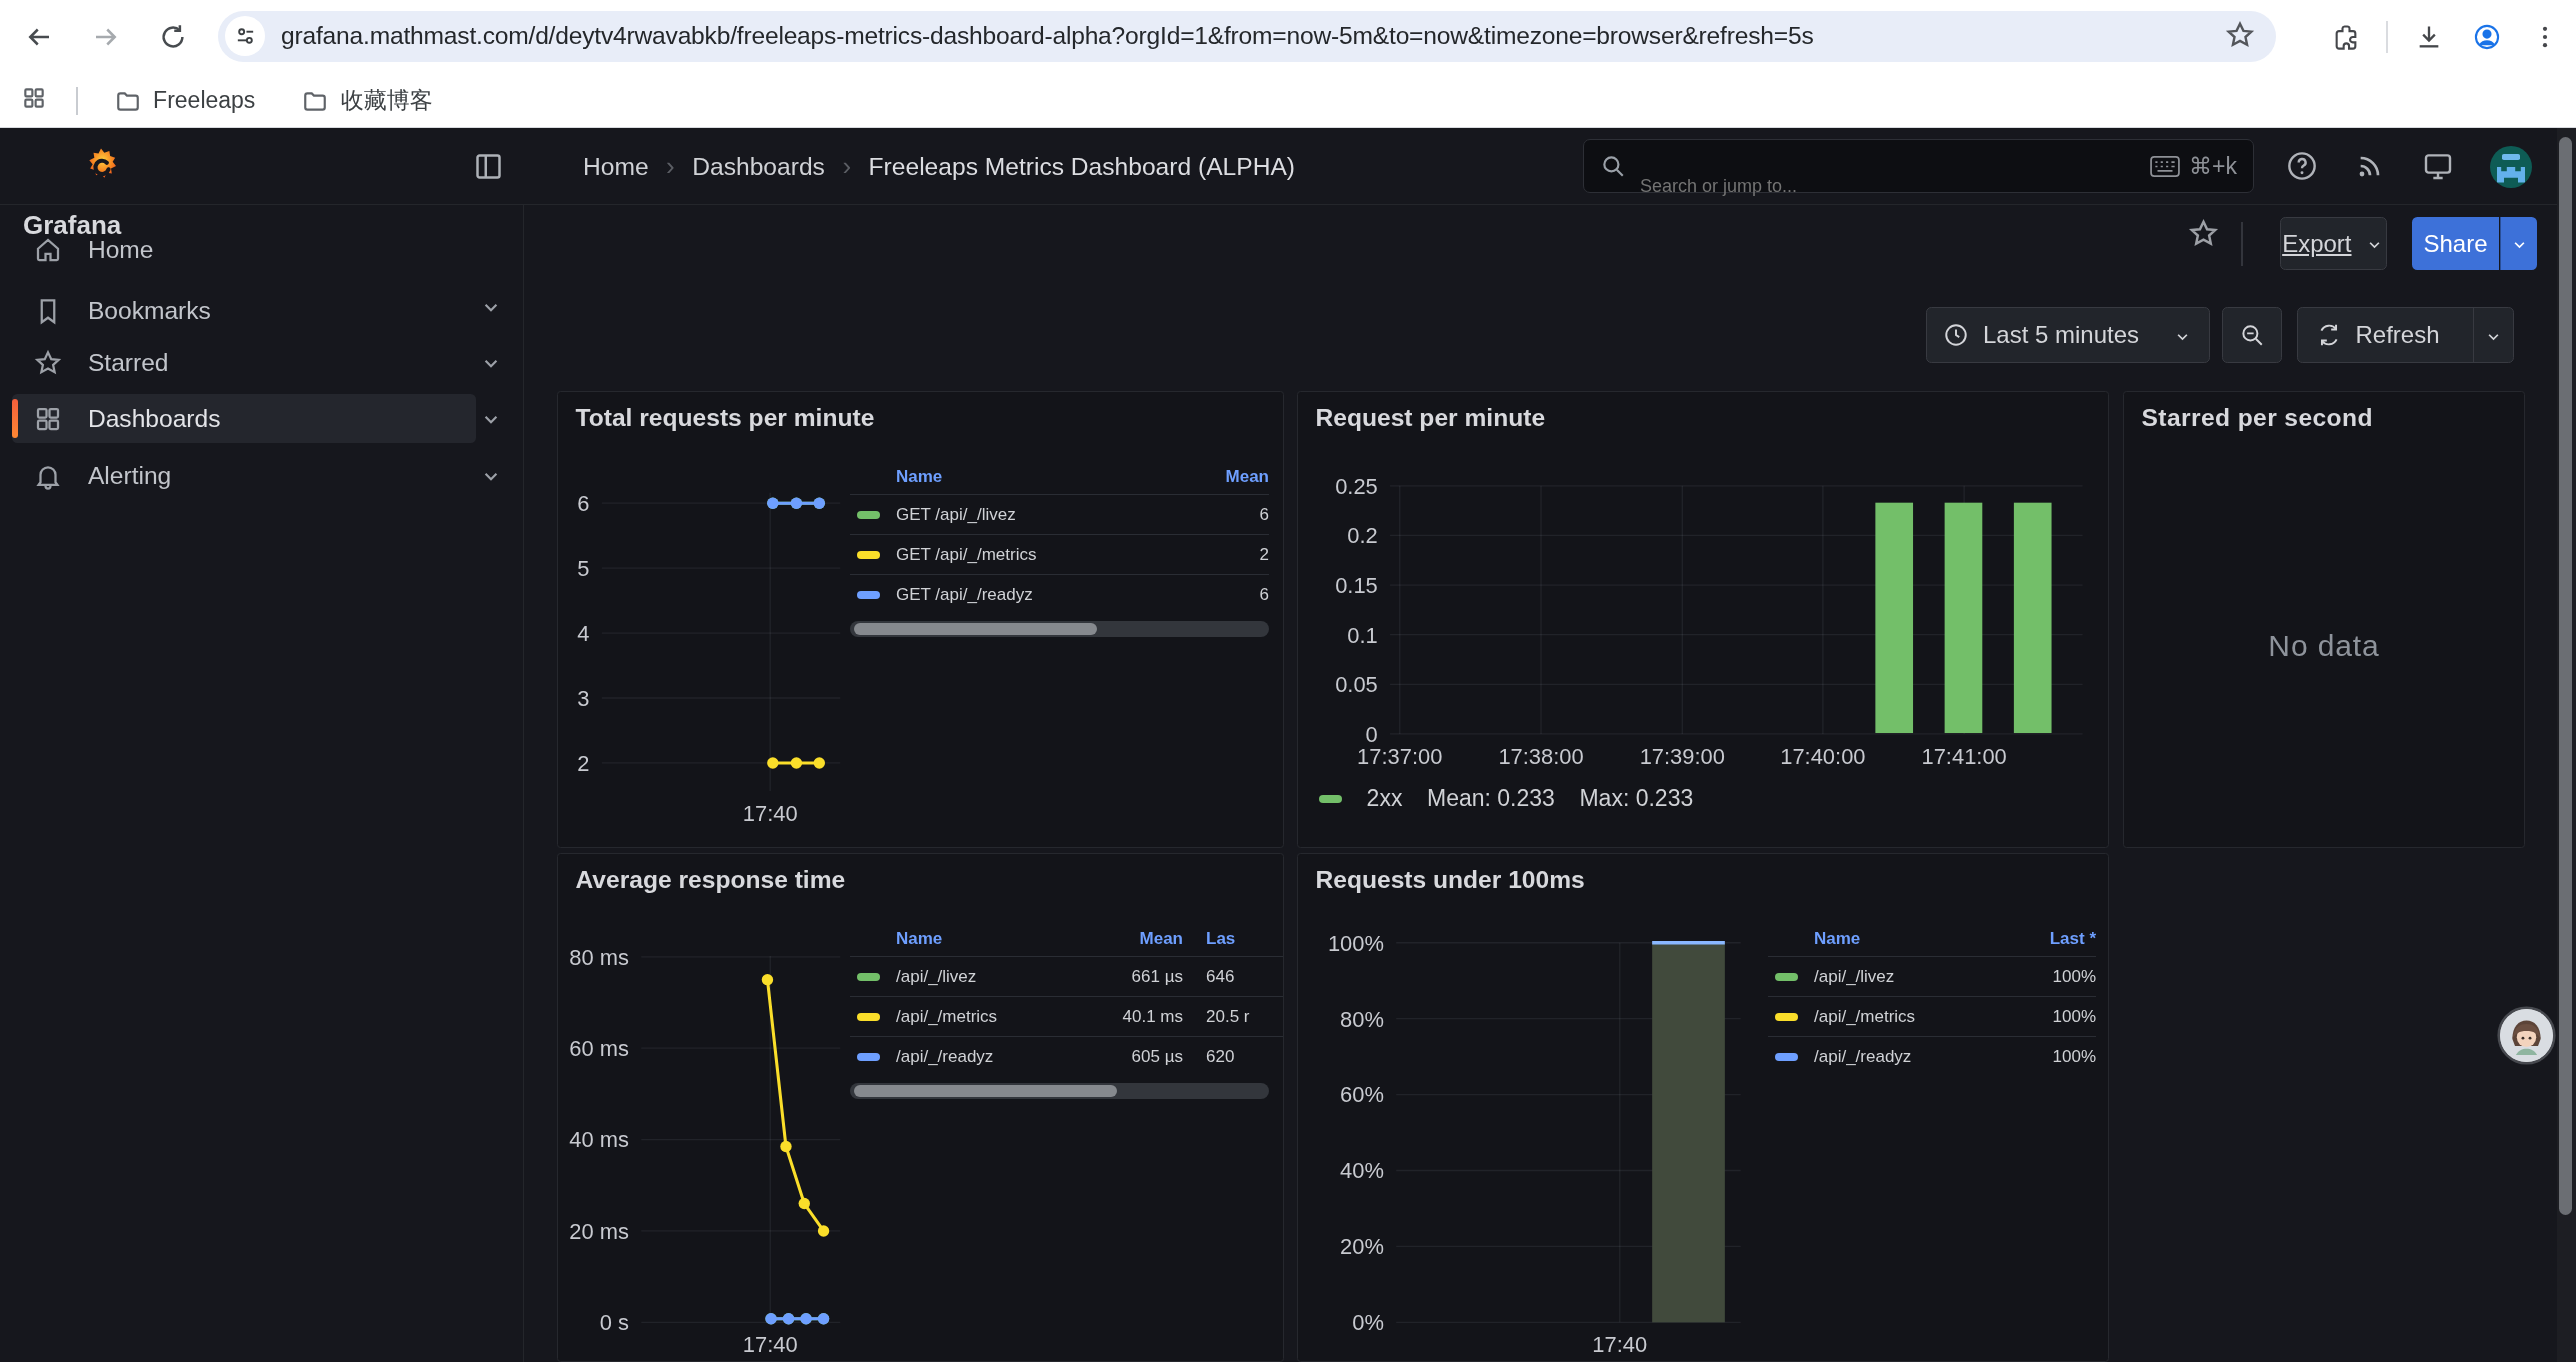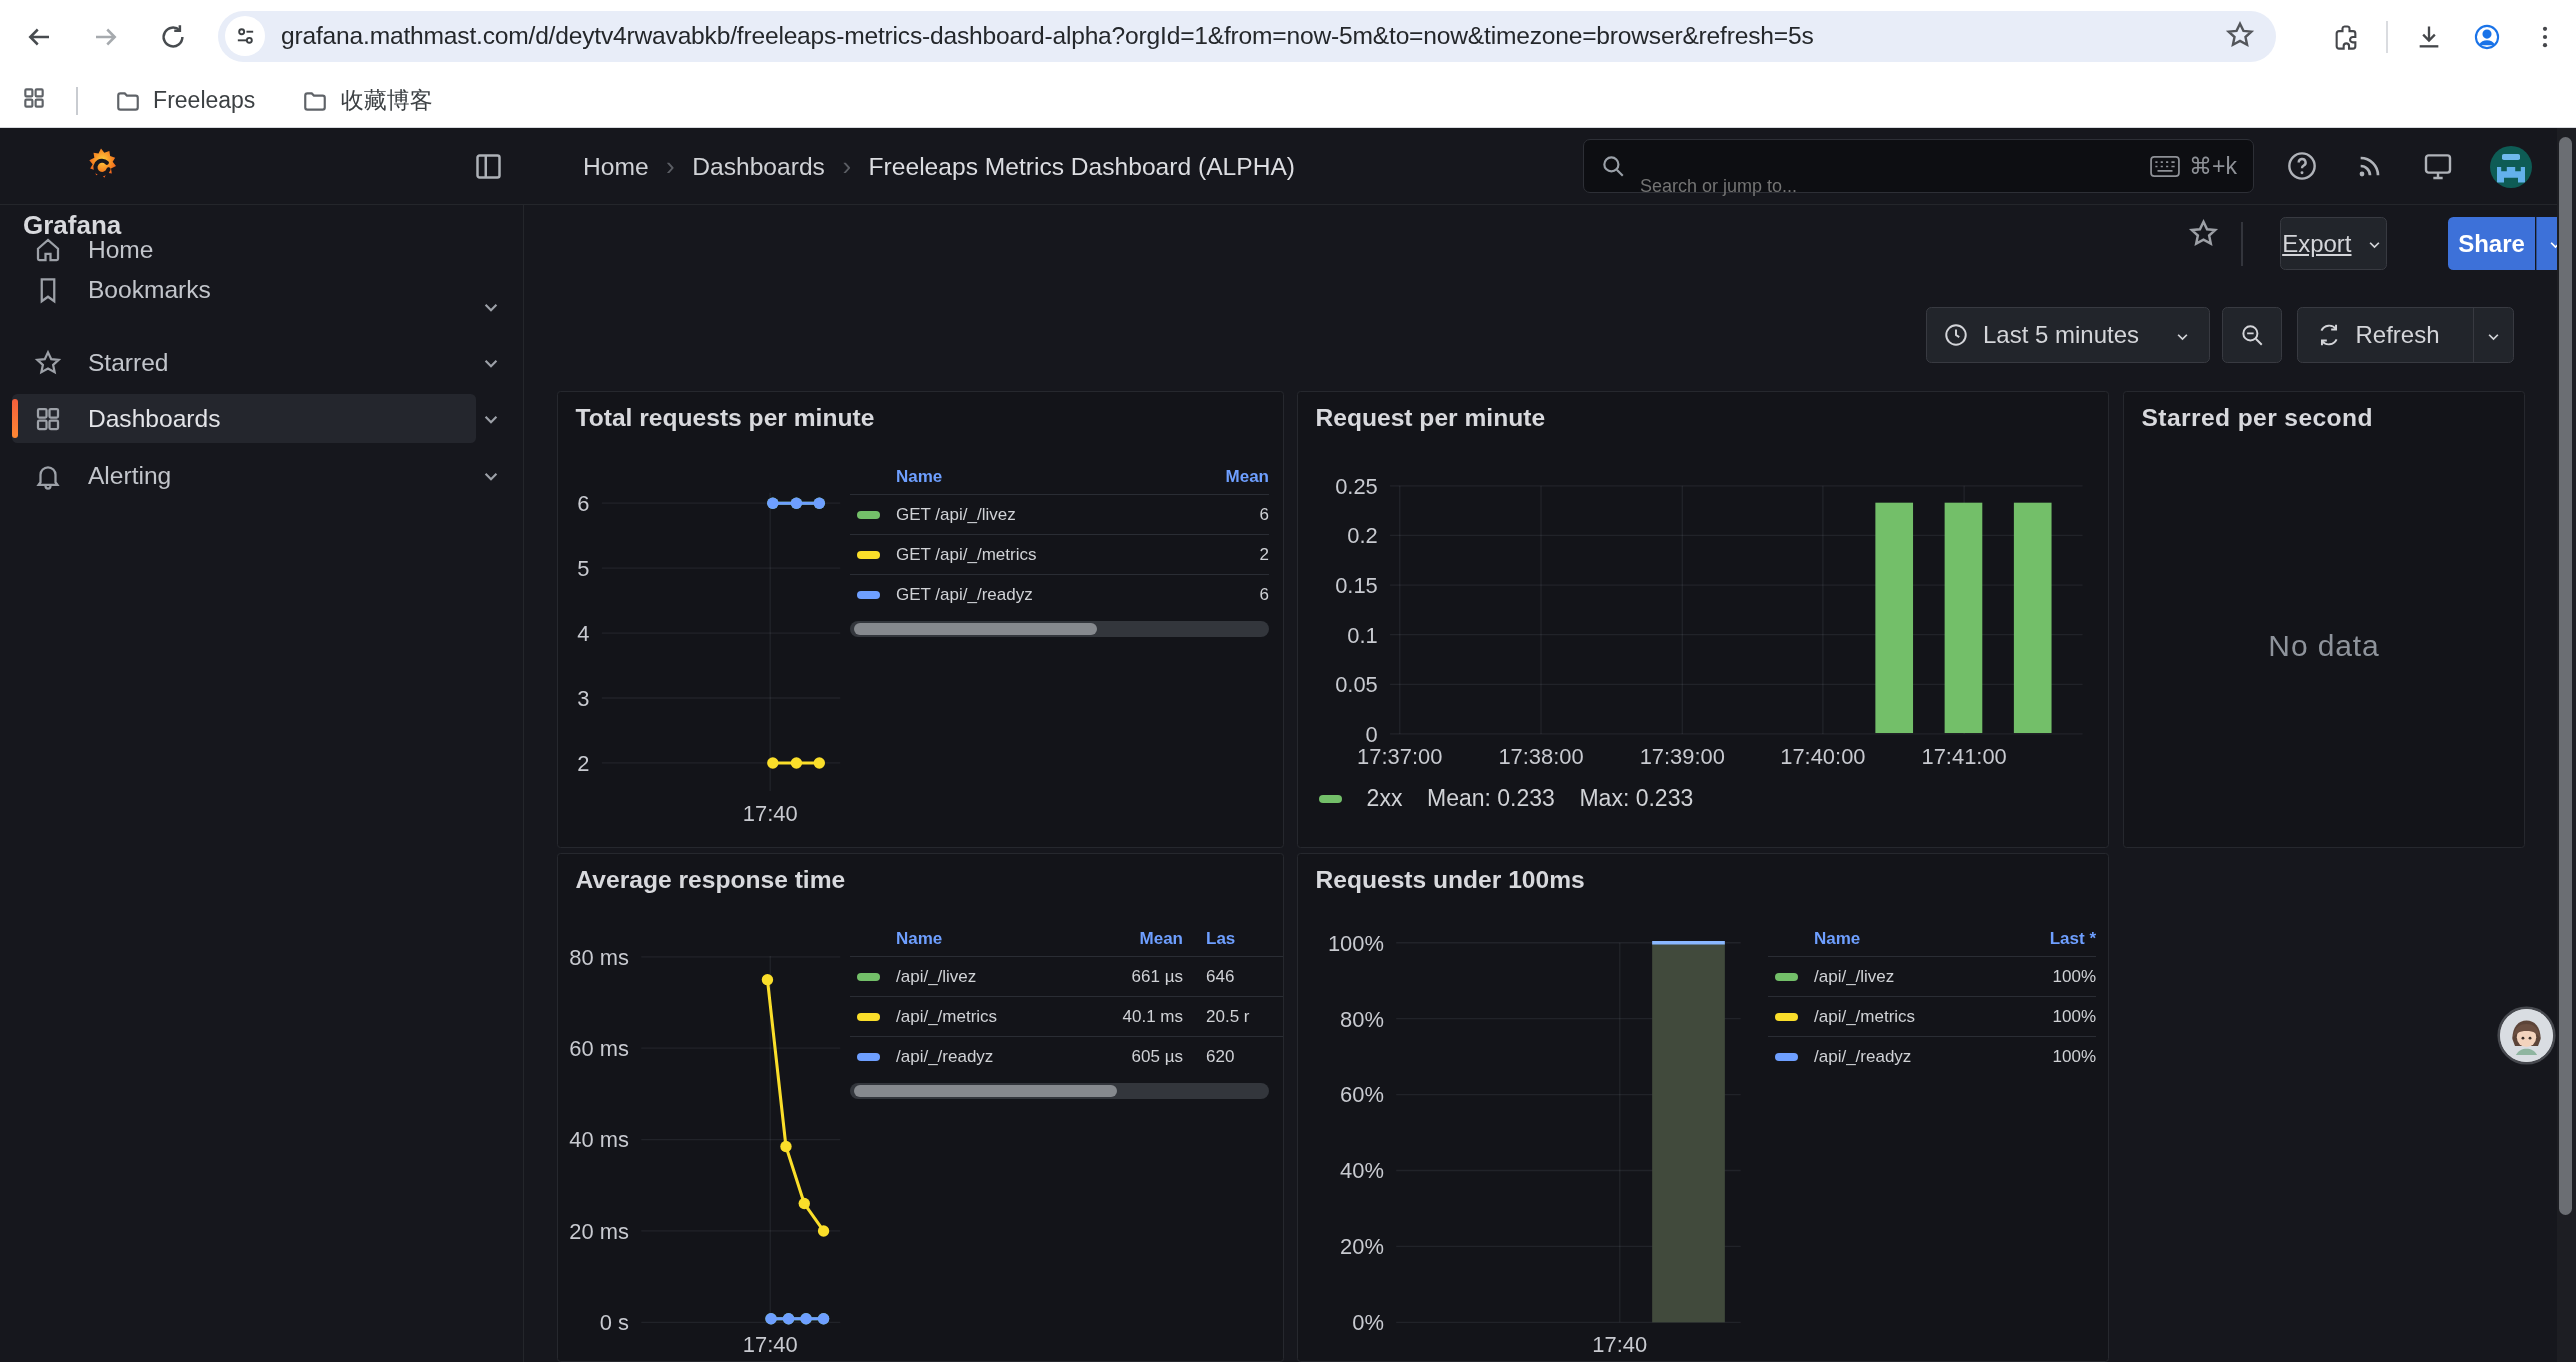--- a/index.html
+++ b/index.html
@@ -62,21 +62,21 @@
   .side-item.active::before { content:""; position:absolute; left:0; top:5.3px; bottom:5.3px; width:6.1px; border-radius:3.5px; background:linear-gradient(180deg,#f55f3c,#ff8833); }
   .side-chev { position:absolute; left:478px; width:26px; height:26px; color:#9da1a8; }
   .side-chev svg { width:26px; height:26px; }
 
   
   .dash-star { position:absolute; left:2187px; top:89px; width:35px; height:35px; color:#9da0a6; }
   .dash-star svg { width:33px; height:33px; }
   .tb-div { position:absolute; left:2241px; top:94px; width:1.8px; height:44px; background:#33353c; }
   .btn { position:absolute; height:53px; border-radius:5.3px; display:flex; align-items:center; justify-content:center; font-size:24px; color:#d4d5d9; }
   .btn.secondary { background:#22252b; border:0.9px solid #383a41; gap:12.3px;text-decoration:underline; }
-  .btn.primary { background:#3d71d9; color:#ffffff; font-weight:700;margin-left:36px; }
+  .btn.primary { background:#3d71d9; color:#ffffff; font-weight:400; }
   .chev-s { width:21px; height:21px; }
   .chev-s svg { width:21px; height:21px; }
   .timebtn { position:absolute; display:flex; align-items:center; background:#22252b; border:0.9px solid #383a41; border-radius:5.3px; height:56px; color:#d4d5d9; font-size:24px; }
   .timebtn .seg-div { width:0.9px; height:100%; background:#383a41; }
   .icon24 { width:26px; height:26px; display:flex; align-items:center; justify-content:center; }
   .icon24 svg { width:26px; height:26px; }
 
   
   .panel { position:absolute; background:#131419; border:0.9px solid #26282e; border-radius:3.5px; overflow:hidden; }
   .ptitle { position:absolute; left:17.5px; top:12.3px; font-size:24.6px; font-weight:700; color:#d8d9dd; }
@@ -271,21 +271,21 @@
     </div>
   </div>
 
   <div class="sidebar">
     <div class="side-item" style="top:20px">
       <span class="sico"><svg viewBox="0 0 24 24" fill="none" stroke="currentColor" stroke-width="1.8">
             <path d="M4 11 12 4l8 7v8a1 1 0 0 1-1 1h-5v-5h-4v5H5a1 1 0 0 1-1-1z"></path>
           </svg></span>
       <span class="slabel">Home</span>
     </div>
-    <div class="side-item" style="top:60px">
+    <div class="side-item" style="top:81px">
       <span class="sico"><svg viewBox="0 0 24 24" fill="none" stroke="currentColor" stroke-width="1.8">
             <path d="M7 3.5h10V21l-5-3.6L7 21z"></path>
           </svg></span>
       <span class="slabel">Bookmarks</span>
     </div>
     <div class="side-chev" style="top:89px"><svg viewBox="0 0 24 24" fill="none" stroke="currentColor" stroke-width="2">
           <path d="M7 10l5 5 5-5"></path>
         </svg></div>
     <div class="side-item" style="top:133px">
       <span class="sico"><svg viewBox="0 0 24 24" fill="none" stroke="currentColor" stroke-width="1.8">

